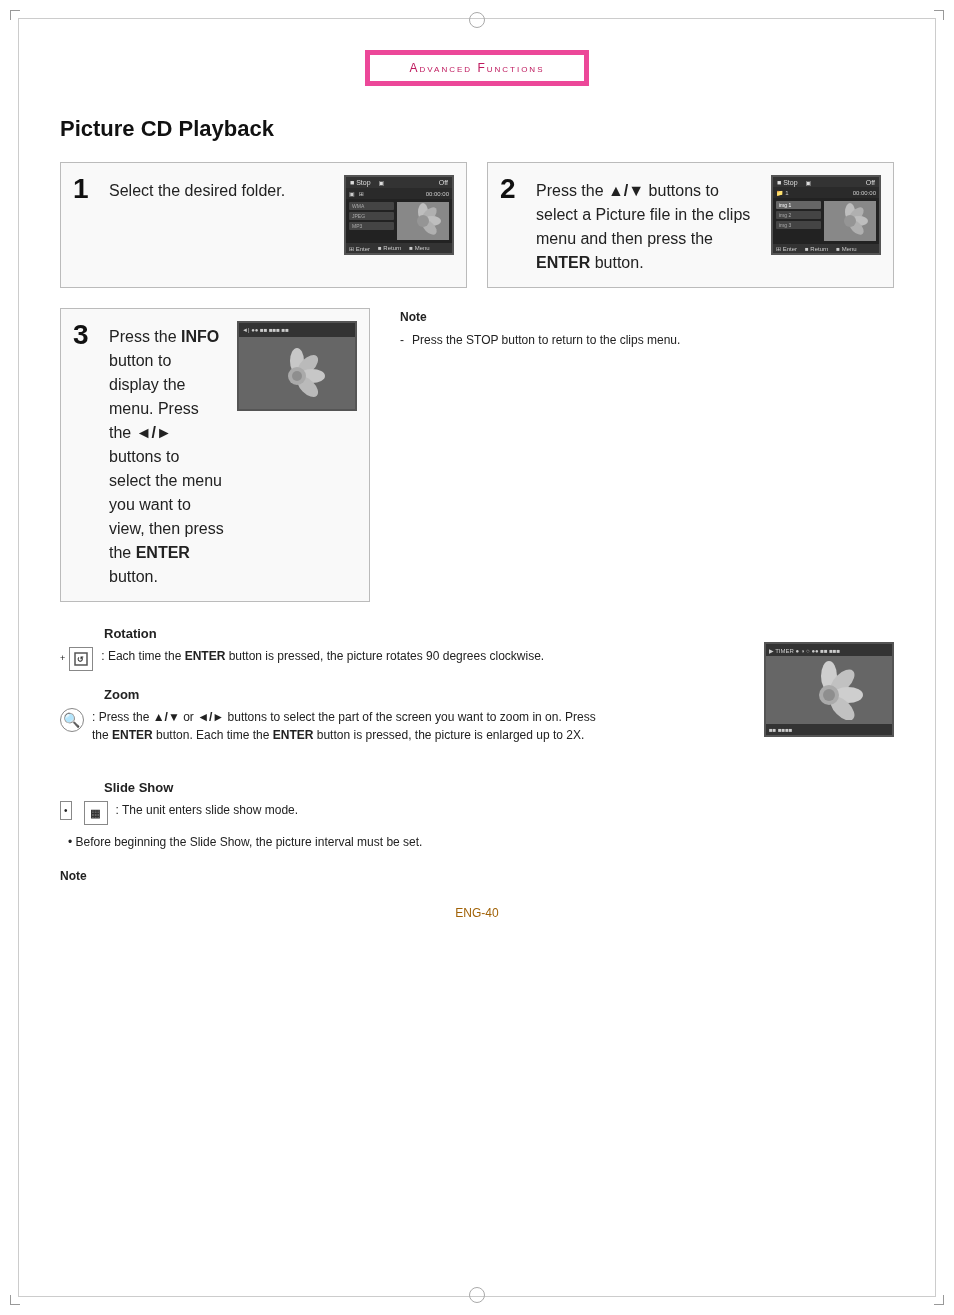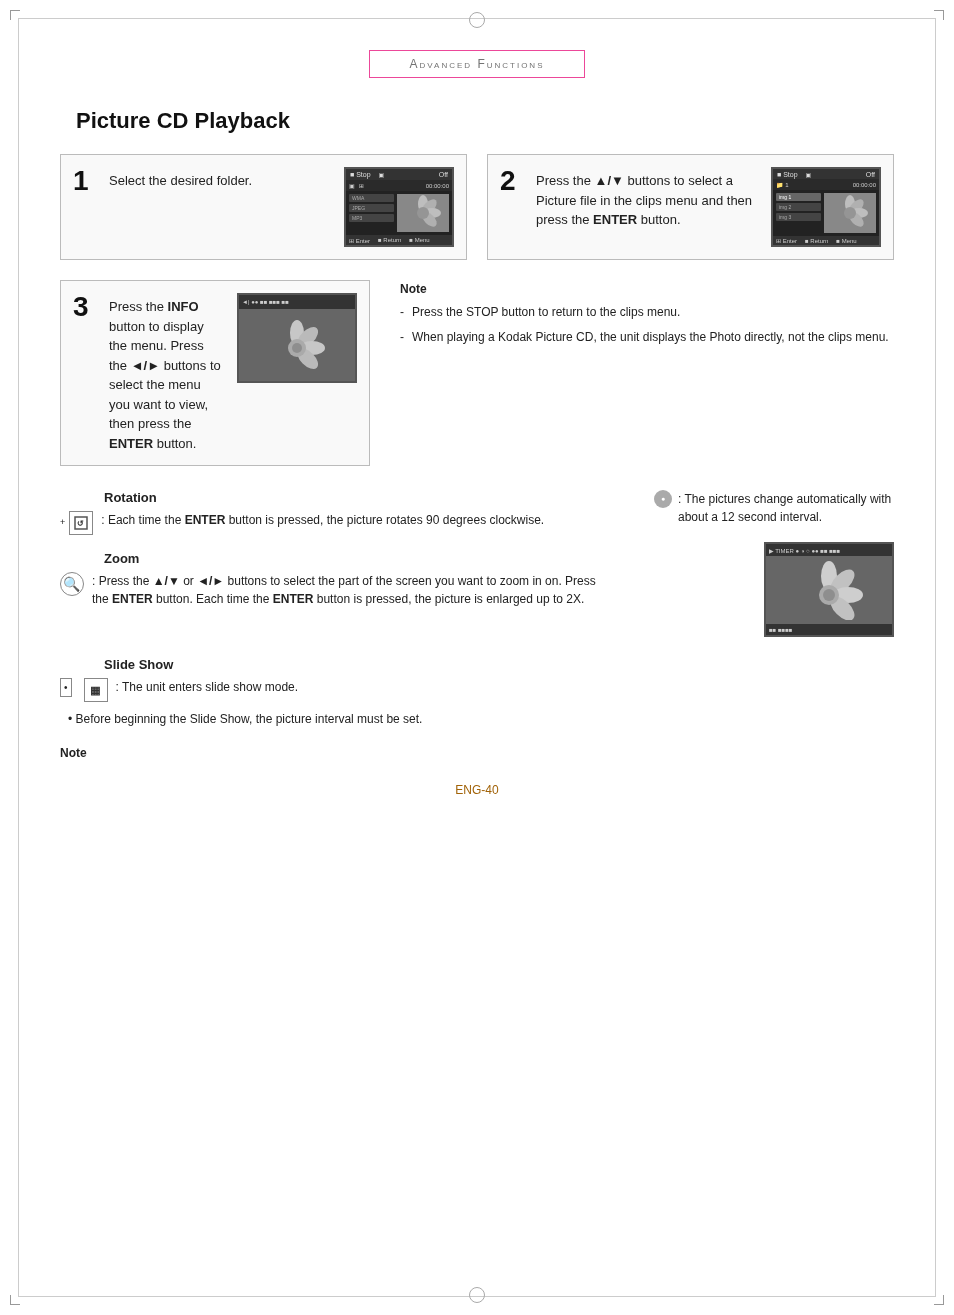--- a/index.html
+++ b/index.html
@@ -50,35 +50,34 @@
     }
 
     
     .page-header {
       text-align: center;
       margin-bottom: 30px;
       margin-top: 10px;
     }
     .header-box {
       display: inline-block;
-      border: 1px solid #ec4899;
+      border: 5px solid #ec4899;
       padding: 6px 40px;
       font-size: 12px;
       letter-spacing: 2px;
       font-variant: small-caps;
-      color: #737373;
+      color: #be185d;
     }
 
     
     .main-title {
       font-size: 22px;
       font-weight: bold;
       margin-bottom: 20px;
       color: #111;
-      margin-left: 16px;
     }
 
     
     .steps-row {
       display: flex;
       gap: 20px;
       margin-bottom: 20px;
     }
 
     
@@ -95,21 +94,21 @@
     .step-number {
       font-size: 28px;
       font-weight: bold;
       line-height: 1;
       min-width: 24px;
       color: #111;
     }
 
     .step-text {
       flex: 1;
-      font-size: 13px;
+      font-size: 16px;
       line-height: 1.5;
       padding-top: 4px;
     }
     .step-text b { font-weight: bold; }
 
     
     .screen-mockup {
       width: 110px;
       min-width: 110px;
       height: 80px;
@@ -501,21 +500,20 @@
           <circle cx="30" cy="30" r="5" fill="#999"></circle>
         </svg>
       </div>
     </div>
   </div>
 
   <div class="note-box">
     <div class="note-title">Note</div>
     <ul>
       <li>Press the STOP button to return to the clips menu.</li>
-      <li>When playing a Kodak Picture CD, the unit displays the Photo directly, not the clips menu.</li>
     </ul>
   </div>
 
 </div>
 
 <div class="two-col-layout">
 
   <div class="col-left">
 
     <div class="section-block">
@@ -545,24 +543,20 @@
         <div>
           : Press the <b>▲/▼</b> or <b>◄/►</b> buttons to select the part of the screen you want to zoom in on. Press the <b>ENTER</b> button. Each time the <b>ENTER</b> button is pressed, the picture is enlarged up to 2X.
         </div>
       </div>
     </div>
 
   </div>
 
   <div class="col-right">
     <ul class="bullet-list">
-      <li>
-        <div class="bullet-icon" style="background:#aaa;">●</div>
-        <span>: The pictures change automatically with about a 12 second interval.</span>
-      </li>
     </ul>
 
     <div class="small-screen">
       <div class="small-screen-top">
         <span>▶ TIMER ● ◑ ○ ●● ■■ ■■■</span>
       </div>
       <div class="small-screen-body">
         <svg width="70" height="60" viewBox="0 0 70 60" class="flower-svg">
           <ellipse cx="35" cy="16" rx="8" ry="15" fill="#e8e8e8" transform="rotate(0 35 35)"></ellipse>
           <ellipse cx="35" cy="16" rx="8" ry="15" fill="#d8d8d8" transform="rotate(45 35 35)"></ellipse>

